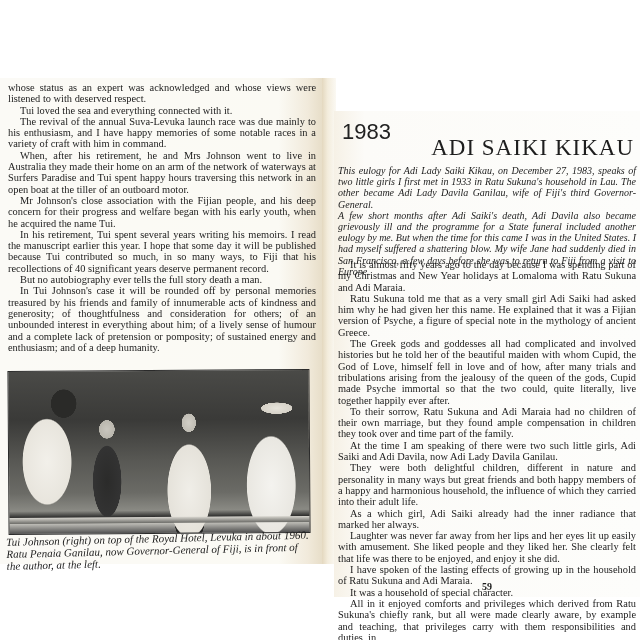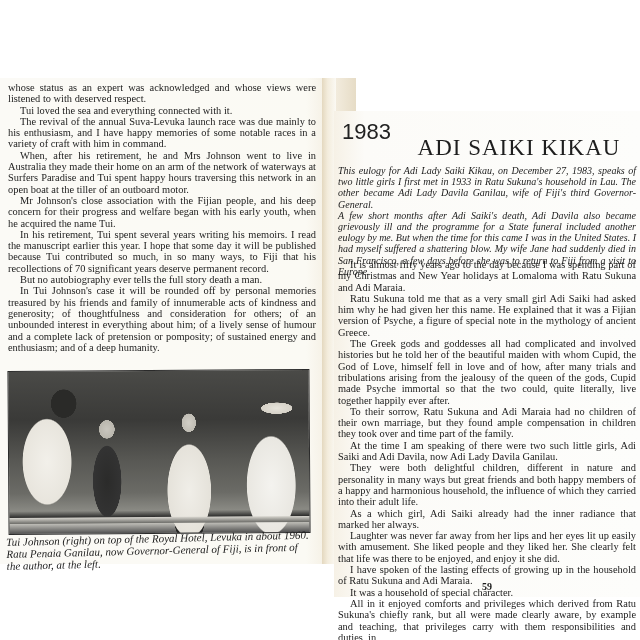--- a/index.html
+++ b/index.html
@@ -8,21 +8,20 @@
     background: #ffffff; position: relative;
     font-family: "Liberation Serif", "DejaVu Serif", serif;
     color: #1c1c1c;
   }
   .spread {
     position: absolute; left: 0; top: 78px; width: 640px; height: 486px;
   }
   .page-left {
     position: absolute; left: 0; top: 0; width: 324px; height: 486px;
     background: linear-gradient(to right, #fbfaf6 0%, #fbfaf4 86%, #f1eadb 95%, #e6dcc6 100%);
-    padding-left: 32px;
   }
   .gutter {
     position: absolute; left: 322px; top: 0; width: 14px; height: 486px;
     background: linear-gradient(to right, #e4d8bf 0%, #f3ecdc 40%, #fbf9f3 100%);
   }
   .page-right {
     position: absolute; left: 334px; top: 0; width: 306px; height: 486px;
     background: linear-gradient(to right, #f6f1e6 0%, #fcfbf8 10%, #fdfdfb 100%);
     margin-top: 33px;
   }
@@ -56,21 +55,21 @@
     position: absolute; left: 6px; top: 458px; width: 306px;
     font-style: italic; font-size: 11px; line-height: 12px;
     transform: rotate(-1.4deg); transform-origin: left top;
   }
   .year {
     position: absolute; left: 8px; top: 8px; font-size: 22px;
     font-family: "Liberation Sans", "DejaVu Sans", sans-serif; font-weight: normal;
     color: #222;
   }
   .title {
-    position: absolute; left: 70px; top: 24px; width: 230px; text-align: center;
+    position: absolute; left: 70px; top: 24px; width: 230px; text-align: right;
     font-size: 23px; letter-spacing: 1px; color: #1e1e1e;
   }
   .intro {
     position: absolute; left: 4px; top: 54px; width: 298px;
     font-style: italic; font-size: 10px; line-height: 11.2px; text-align: justify;
   }
   .intro p { margin: 0; }
   .right-text { left: 4px; top: 148px; width: 298px; }
   .page-number {
     position: absolute; left: 0; width: 306px; top: 470px; text-align: center; font-size: 10px; font-weight: bold;
@@ -81,21 +80,21 @@
 
 <div class="spread">
 
   <div class="page-left">
     <div class="text-block left-text">
       <p class="cont">whose status as an expert was acknowledged and whose views were listened to with deserved respect.</p>
       <p>Tui loved the sea and everything connected with it.</p>
       <p>The revival of the annual Suva-Levuka launch race was due mainly to his enthusiasm, and I have happy memories of some notable races in a variety of craft with him in command.</p>
       <p>When, after his retirement, he and Mrs Johnson went to live in Australia they made their home on an arm of the network of waterways at Surfers Paradise and Tui spent happy hours traversing this network in an open boat at the tiller of an outboard motor.</p>
       <p>Mr Johnson's close association with the Fijian people, and his deep concern for their progress and welfare began with his early youth, when he acquired the name Tui.</p>
-      <p>In his retirement, Tui spent several years writing his memoirs. I read the manuscript earlier this year. I hope that some day it will be published because Tui contributed so much, in so many ways, to Fiji that his recollections of 70 significant years deserve permanent record.</p>
+      <p>In his retirement, Tui spent several years writing his memoirs. I read the manuscript earlier this year. I hope that some day it will be published because Tui contributed so much, in so many ways, to Fiji that his recollections of 40 significant years deserve permanent record.</p>
       <p>But no autobiography ever tells the full story death a man.</p>
       <p>In Tui Johnson's case it will be rounded off by personal memories treasured by his friends and family of innumerable acts of kindness and generosity; of thoughtfulness and consideration for others; of an unbounded interest in everything about him; of a lively sense of humour and a complete lack of pretension or pomposity; of sustained energy and enthusiasm; and of a deep humanity.</p>
     </div>
 
     <div class="photo" title="Black-and-white photograph of four men standing on a hotel rooftop among palm fronds">
       <div class="photo-rail"></div>
     </div>
 
     <div class="caption">Tui Johnson (right) on top of the Royal Hotel, Levuka in about 1960. Ratu Penaia Ganilau, now Governor-General of Fiji, is in front of the author, at the left.</div>
   </div>

